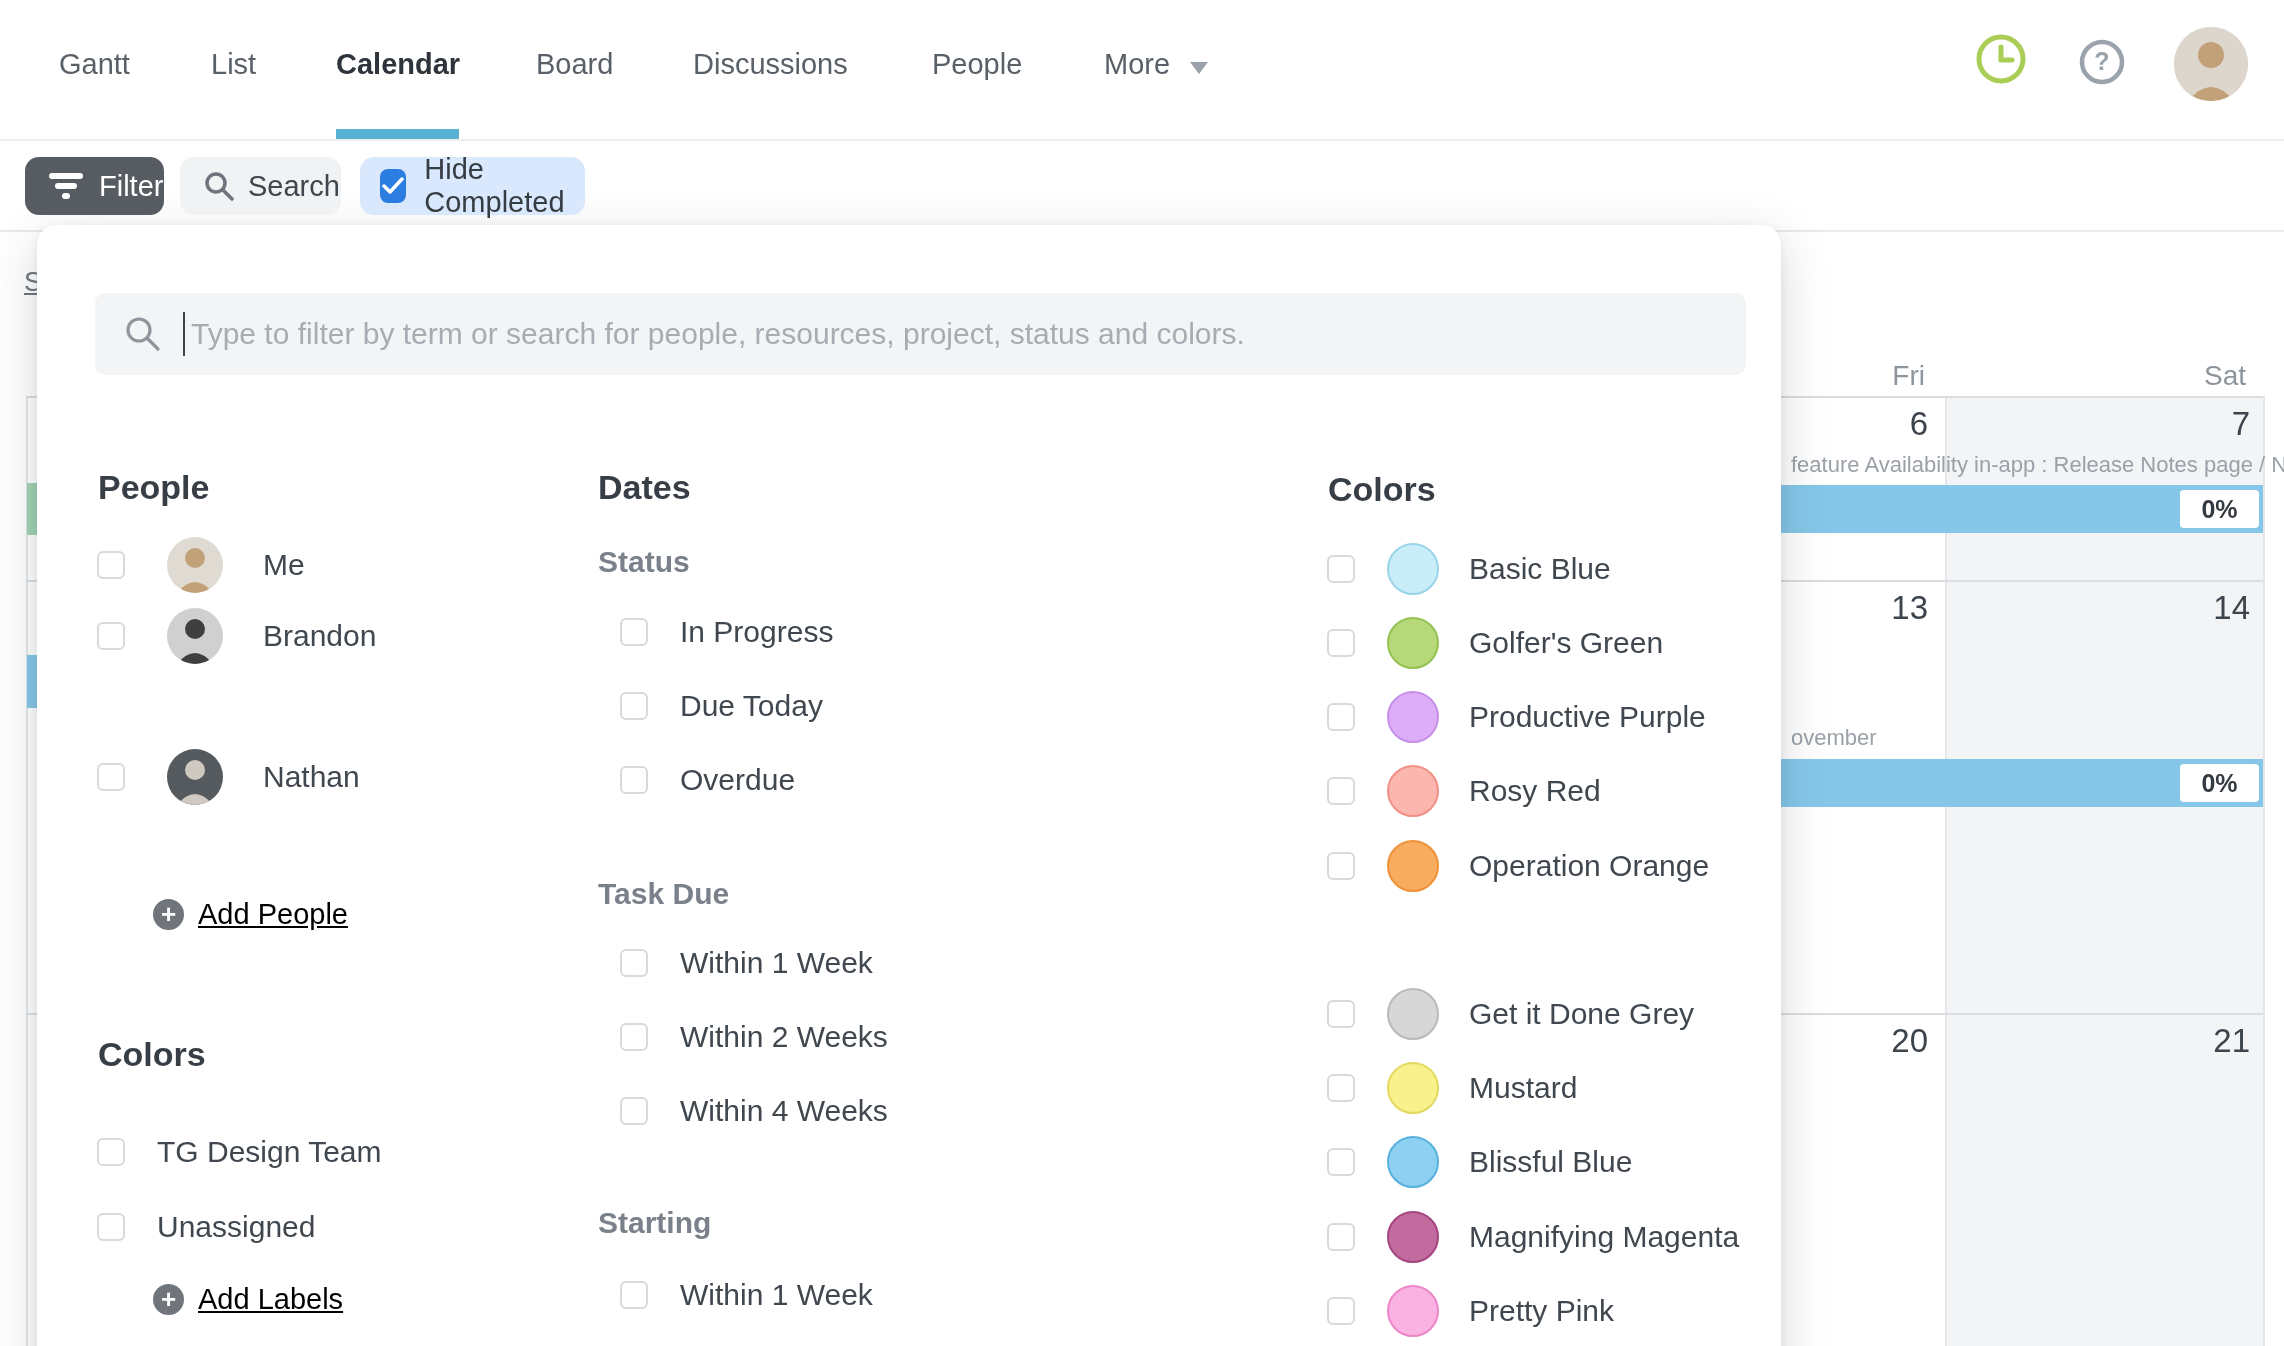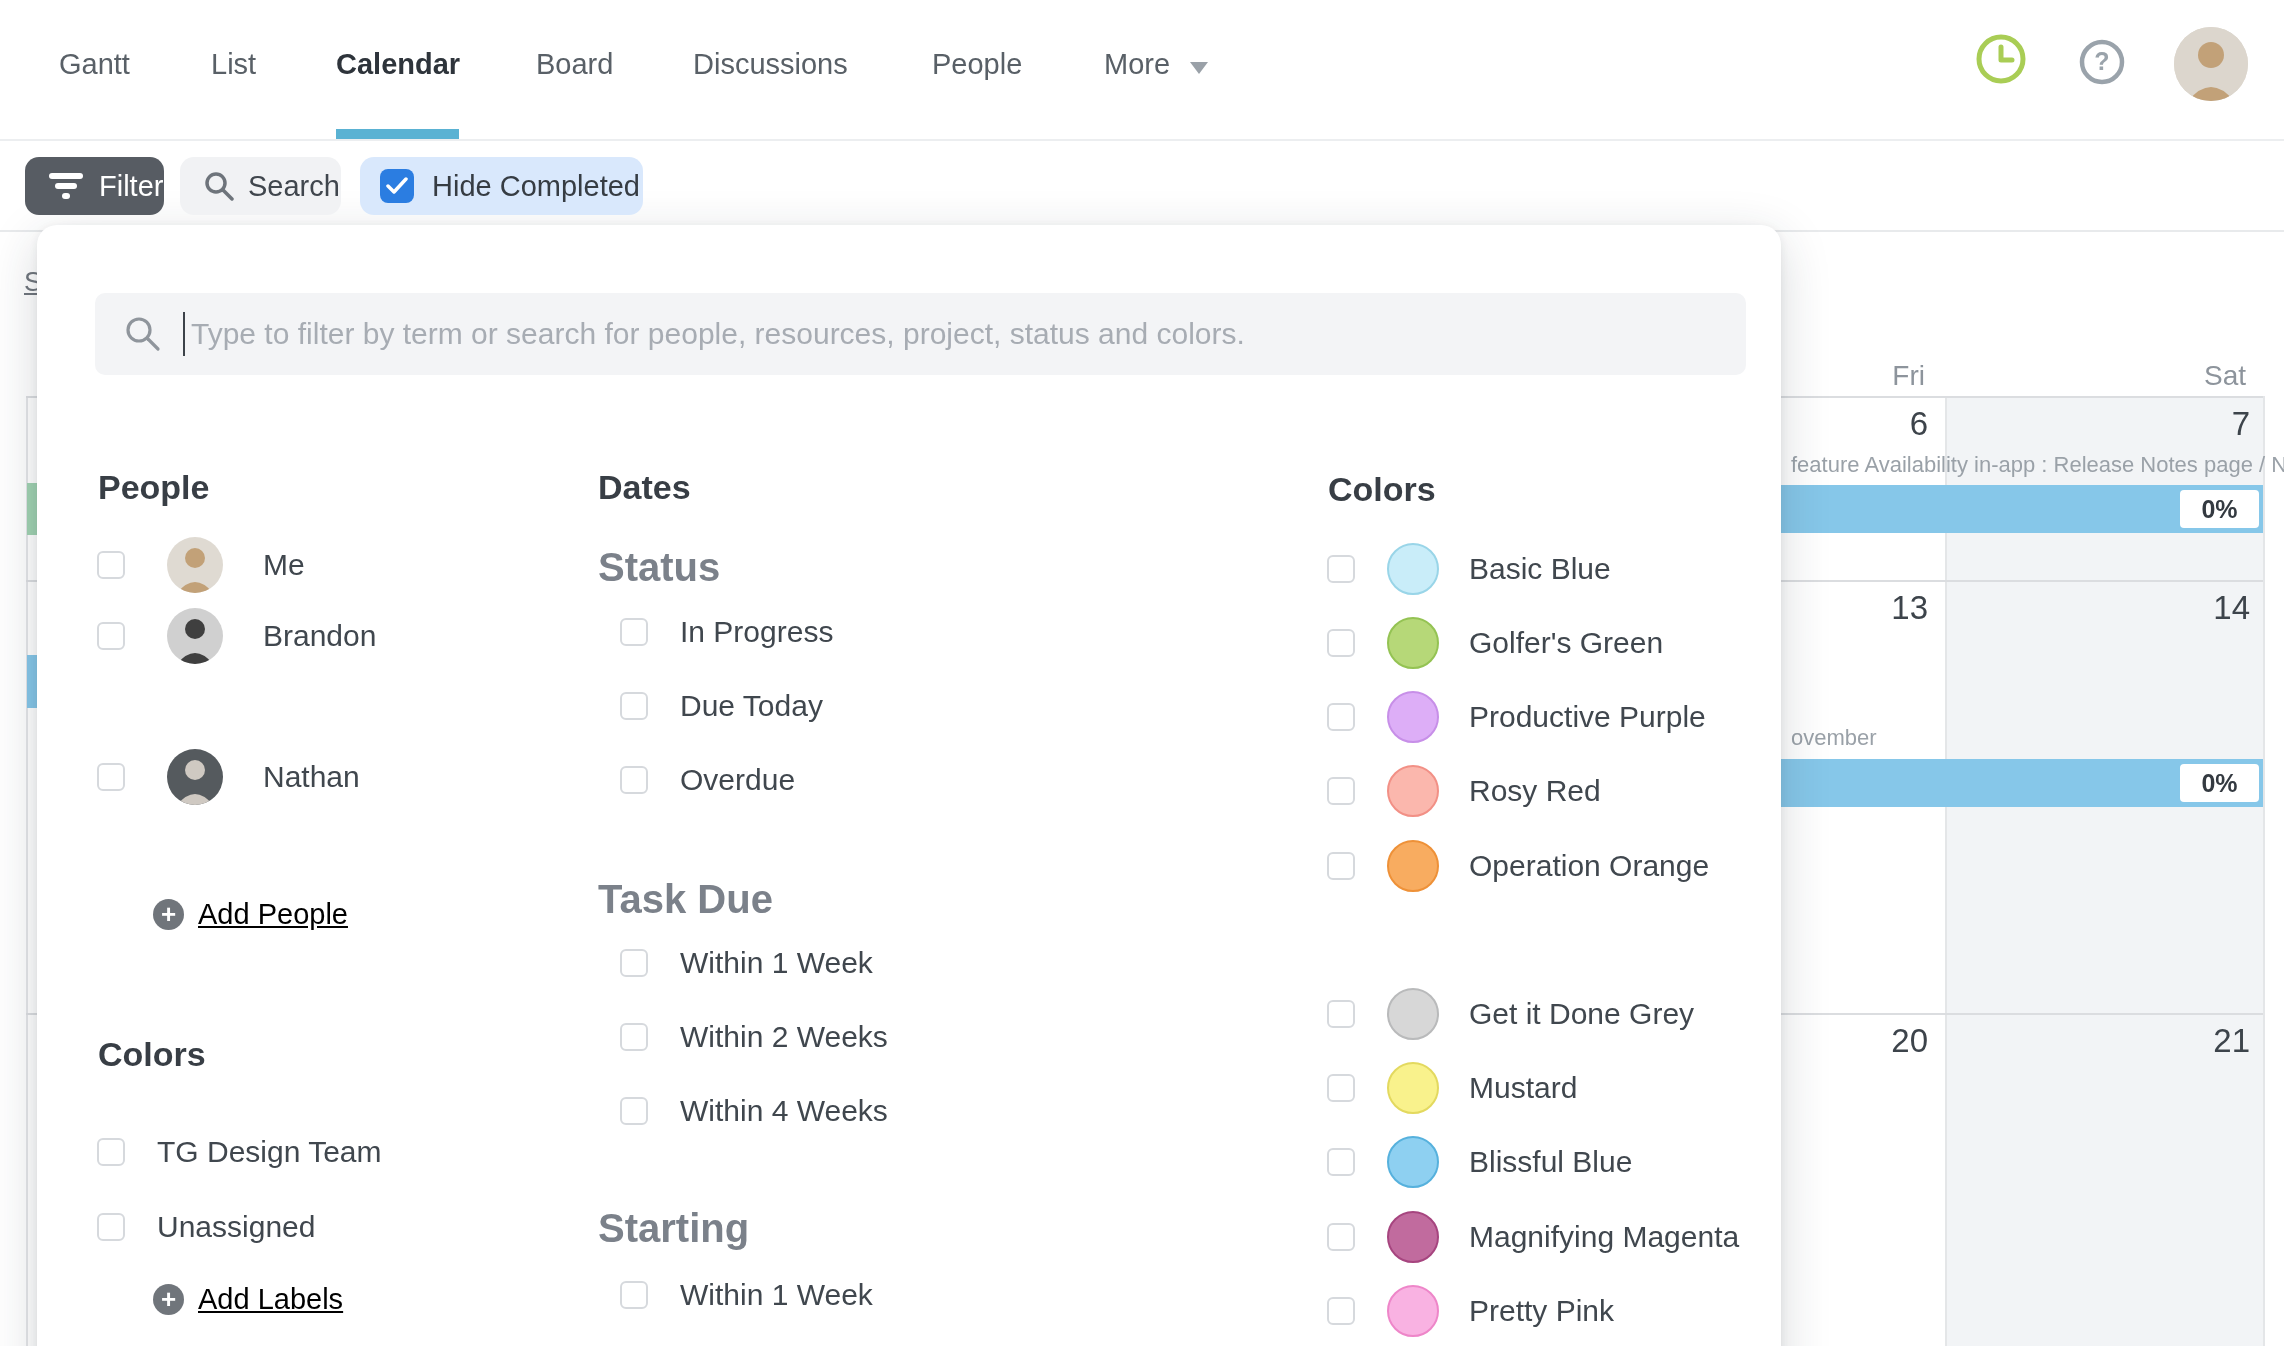--- a/index.html
+++ b/index.html
@@ -18,21 +18,21 @@
   .help-icon{position:absolute;left:2078px;top:38px;}
   .avatar-top{position:absolute;left:2174px;top:27px;width:74px;height:74px;border-radius:50%;
               overflow:hidden;background:#dcd6cd;}
 
   
   .toolbar-line{position:absolute;left:0;top:230px;width:2284px;height:2px;background:#e8eaec;z-index:1;}
   .btn{position:absolute;top:157px;height:58px;border-radius:14px;display:flex;align-items:center;
        font-size:29px;cursor:pointer;z-index:30;box-sizing:border-box;}
   .btn-filter{left:25px;width:139px;background:#575c63;color:#fff;padding-left:24px;gap:16px;}
   .btn-search{left:180px;width:161px;background:#f1f2f4;color:#40464d;padding-left:24px;gap:14px;}
-  .btn-hide{left:360px;width:283px;background:#d9e8fc;color:#363c43;padding-left:20px;gap:18px;}
+  .btn-hide{left:360px;width:225px;background:#d9e8fc;color:#363c43;padding-left:20px;gap:18px;}
   .hc-checkbox{width:34px;height:34px;border-radius:8px;display:flex;align-items:center;justify-content:center;}
 
   
   .cal{position:absolute;inset:0;z-index:2;}
   .weekend{position:absolute;left:1945px;top:396px;width:318px;height:950px;}
   .vline{position:absolute;width:2px;background:#e4e6e8;top:396px;height:950px;}
   .hline{position:absolute;left:26px;width:2237px;height:2px;background:#dbdde0;}
   .day-header{position:absolute;top:360px;font-size:28px;color:#8d949c;text-align:right;width:100px;}
   .cal-date{position:absolute;font-size:33px;color:#3d444b;text-align:right;width:100px;}
   .task-text{position:absolute;font-size:22px;color:#9aa1a8;white-space:nowrap;}
@@ -44,21 +44,21 @@
                   color:#70767d;text-decoration:underline;white-space:nowrap;}
 
   
   .panel{position:absolute;left:37px;top:225px;width:1744px;height:1180px;background:#fff;border-radius:20px;
          box-shadow:0 14px 50px rgba(35,45,55,.18),0 2px 8px rgba(35,45,55,.08);z-index:10;}
   .panel-search{position:absolute;left:58px;top:68px;width:1651px;height:82px;background:#f3f4f6;
                 border-radius:10px;display:flex;align-items:center;padding-left:30px;box-sizing:border-box;gap:22px;}
   .panel-search .caret-bar{width:2px;height:44px;background:#3c4249;}
   .panel-search .ph{font-size:30px;color:#a7acb3;margin-left:-16px;}
   .sec-heading{position:absolute;font-size:34px;font-weight:700;color:#383e45;}
-  .grp-heading{position:absolute;font-size:40px;font-weight:700;color:#7b818a;}
+  .grp-heading{position:absolute;font-size:30px;font-weight:700;color:#7b818a;}
   .checkbox{width:28px;height:28px;border:2px solid #d6d9dd;border-radius:6px;background:#fff;
             box-sizing:border-box;flex:none;cursor:pointer;}
   .row{position:absolute;display:flex;align-items:center;}
   .person-row{left:60px;height:58px;gap:12px;}
   .person-row .checkbox{margin-right:30px;}
   .p-avatar{width:56px;height:56px;border-radius:50%;overflow:hidden;margin-right:28px;flex:none;}
   .p-name,.item-label{font-size:30px;color:#40474e;white-space:nowrap;}
   .date-row{left:583px;gap:32px;height:34px;}
   .label-row{left:60px;gap:32px;height:34px;}
   .color-row{left:1290px;height:54px;gap:0;}

